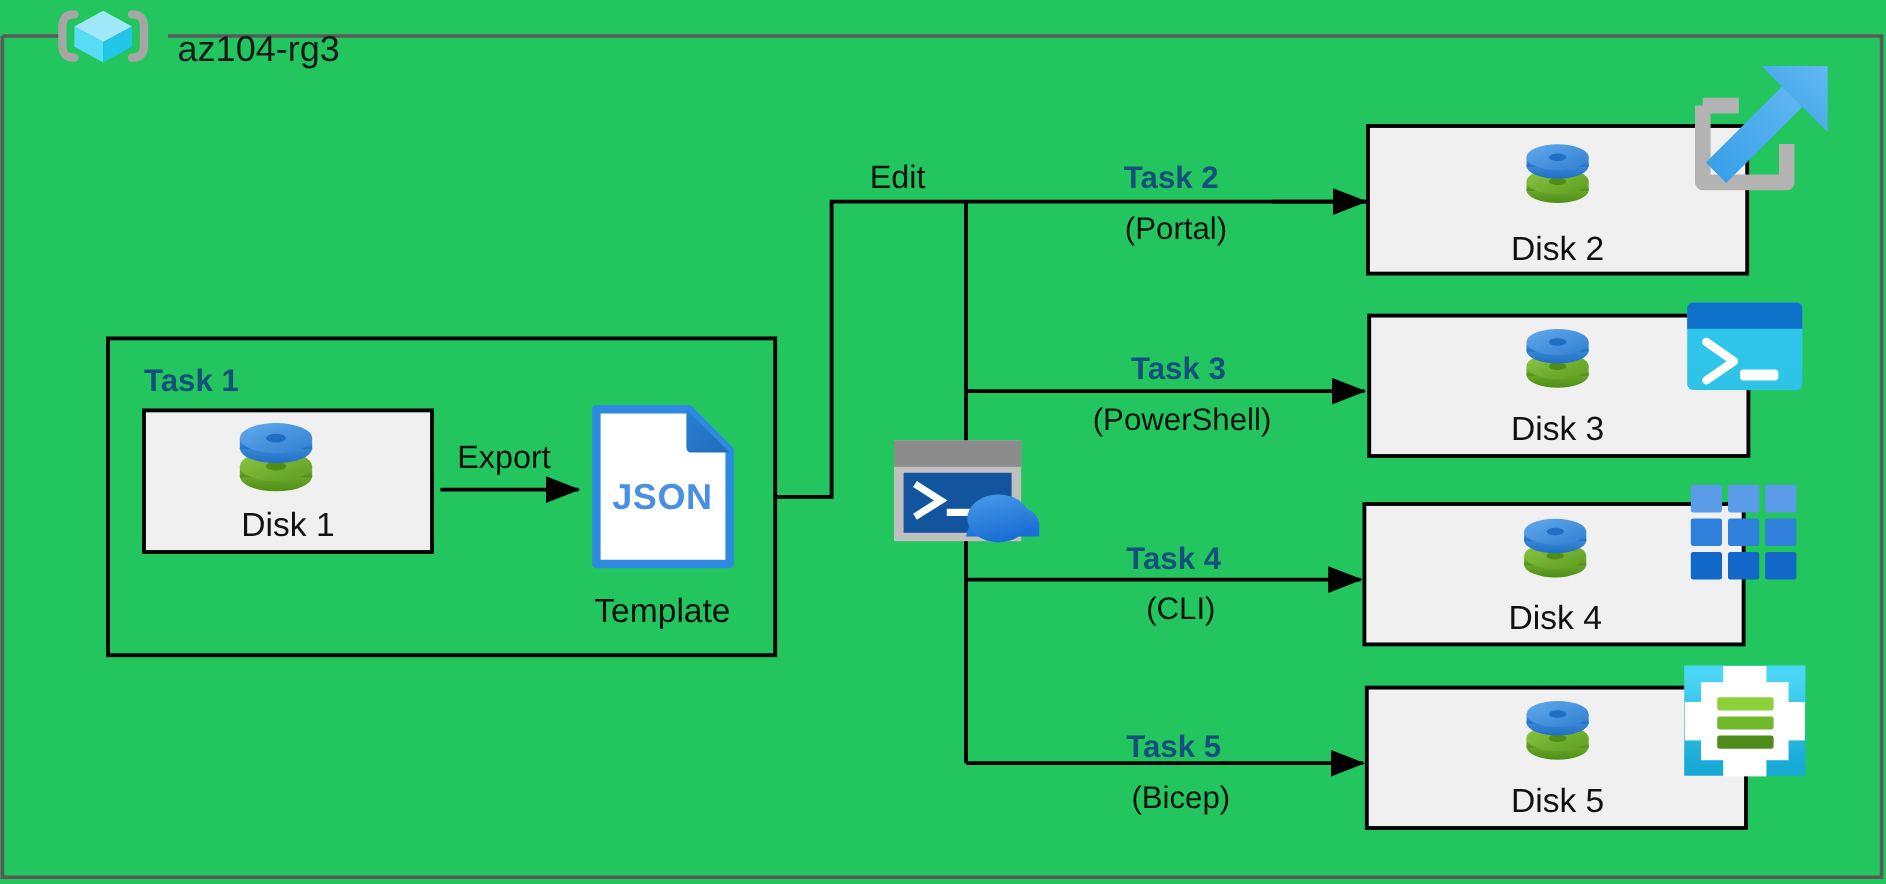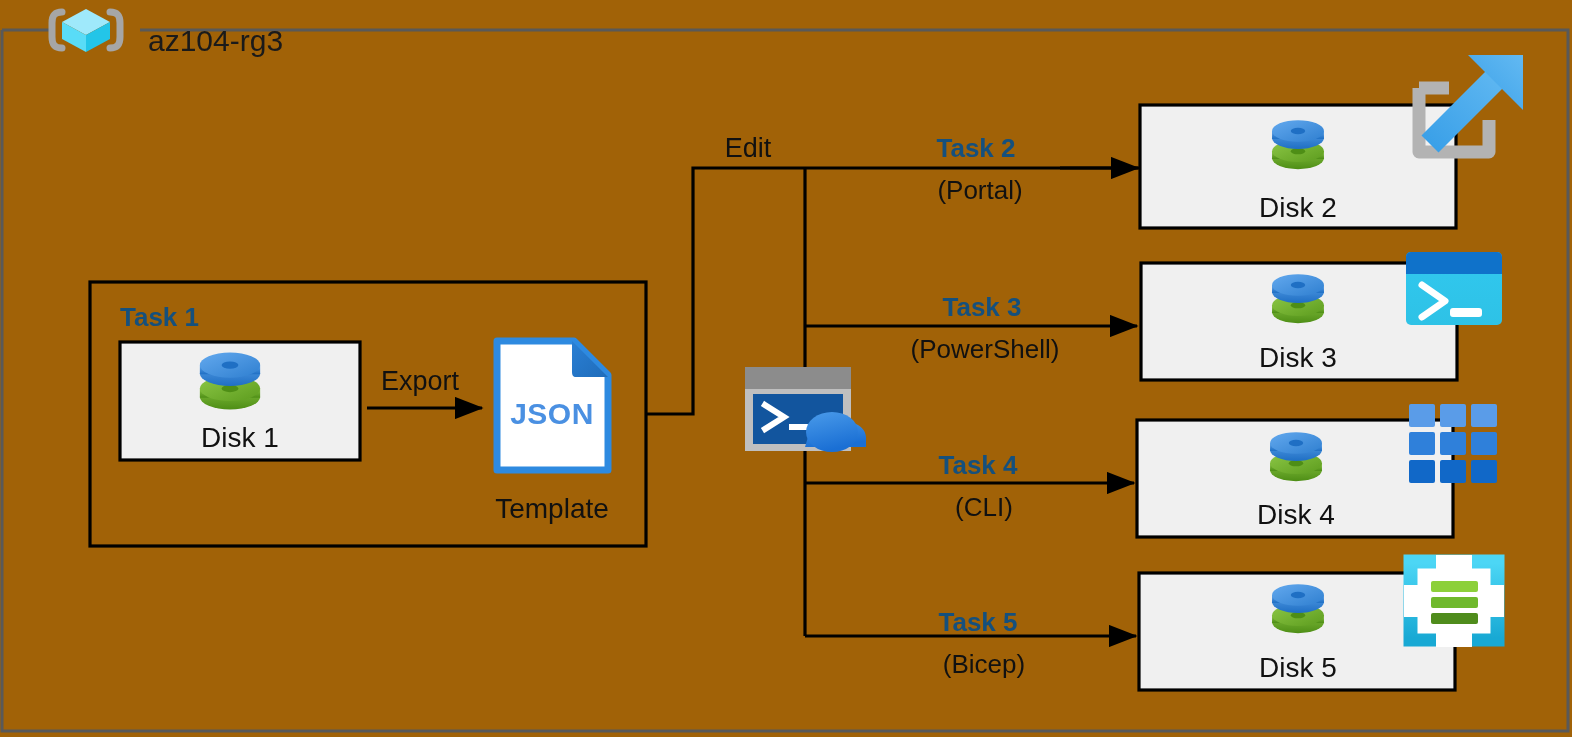--- a/index.html
+++ b/index.html
@@ -7,21 +7,21 @@
     padding: 0;
     background: #ffffff;
   }
   body {
     font-family: "Liberation Sans", sans-serif;
   }
   #stage {
     position: relative;
     width: 1572px;
     height: 737px;
-    background: #a16207;
+    background: #22c55e;
     overflow: hidden;
   }
   svg.diagram {
     position: absolute;
     left: 0;
     top: 0;
     width: 1572px;
     height: 737px;
   }
   .txt-rg-title {

